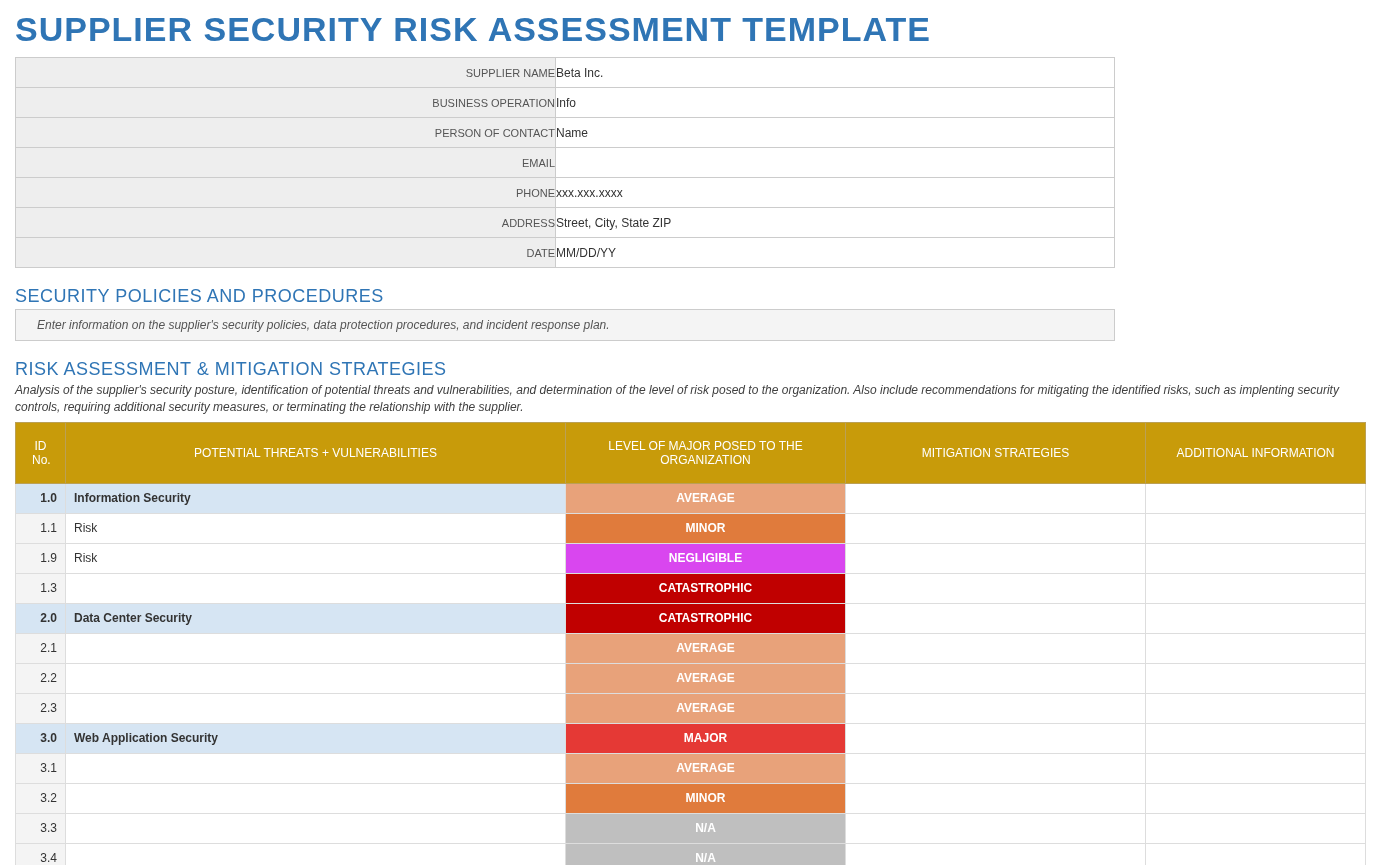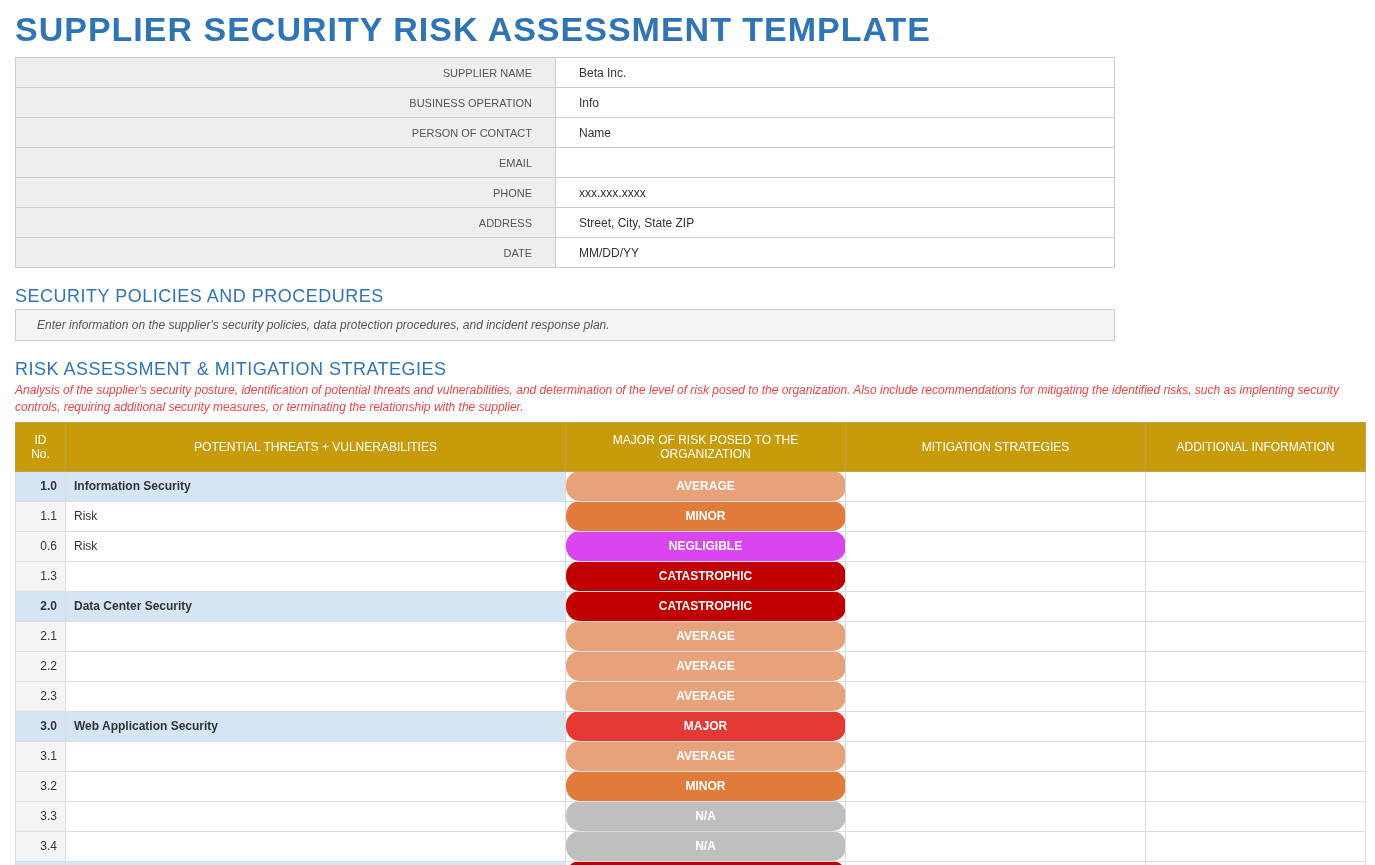--- a/index.html
+++ b/index.html
@@ -19,21 +19,21 @@
   margin-bottom: 8px;
 }
 .info-table {
   width: 1100px;
   border-collapse: collapse;
   table-layout: fixed;
   margin-bottom: 18px;
 }
 .info-table td {
   border: 1px solid #ccc;
-  padding: 6px 23px;
+  padding: 6px 0;
   height: 30px;
   font-size: 12px;
   margin-left: 48px;
 }
 .info-table td.label {
   background: #eeeeee;
   text-align: right;
   width: 540px;
   font-size: 11px;
   color: #555;
@@ -54,37 +54,37 @@
   border: 1px solid #ccc;
   background: #f4f4f4;
   padding: 8px 21px;
   font-style: italic;
   color: #555;
   font-size: 12px;
   margin-bottom: 18px;
 }
 .subtext {
   font-style: italic;
-  color: #ef4444;
+  color: #404040;
   font-size: 12px;
   line-height: 1.4;
   margin-bottom: 6px;
   max-width: 1350px;
 }
 .risk-table {
   width: 1350px;
   border-collapse: collapse;
   table-layout: fixed;
 }
 .risk-table th {
   background: #C89B0A;
   color: #fff;
   font-weight: normal;
   font-size: 12px;
-  padding: 10px;
+  padding: 16px;
   border: 1px solid #bba055;
   text-align: center;
 }
 .risk-table th:nth-child(1) { width: 50px; }
 .risk-table th:nth-child(2) { width: 500px; }
 .risk-table th:nth-child(3) { width: 280px; }
 .risk-table th:nth-child(4) { width: 300px; }
 .risk-table th:nth-child(5) { width: 220px; }
 .risk-table td {
   border: 1px solid #ddd;
@@ -97,21 +97,20 @@
 .risk-table tr.category td.id,
 .risk-table tr.category td.threat {
   background: #D6E5F3;
   font-weight: bold;
 }
 .risk-table td.level {
   text-align: center;
   color: #fff;
   font-weight: bold;
   font-size: 12px;
-  border-radius: 14px;
 }
 .lvl-average { background: #E8A27A; }
 .lvl-minor { background: #E07B3C; }
 .lvl-negligible { background: #d946ef; }
 .lvl-catastrophic { background: #C00000; }
 .lvl-major { background: #E53935; }
 .lvl-na { background: #BFBFBF; }
 </style>
 </head>
 <body>
@@ -155,42 +154,42 @@
 <div class="policies-box">Enter information on the supplier's security policies, data protection procedures, and incident response plan.</div>
 
 <div class="section-heading">RISK ASSESSMENT &amp; MITIGATION STRATEGIES</div>
 <div class="subtext">Analysis of the supplier's security posture, identification of potential threats and vulnerabilities, and determination of the level of risk posed to the organization. Also include recommendations for mitigating the identified risks, such as implenting security controls, requiring additional security measures, or terminating the relationship with the supplier.</div>
 
 <table class="risk-table">
   <thead>
       <tr id="risk-header-row">
         <th>ID No.</th>
         <th>POTENTIAL THREATS + VULNERABILITIES</th>
-        <th>MAJOR OF RISK POSED TO THE ORGANIZATION</th>
+        <th>LEVEL OF MAJOR POSED TO THE ORGANIZATION</th>
         <th>MITIGATION STRATEGIES</th>
         <th>ADDITIONAL INFORMATION</th>
       </tr>
     </thead>
   <tbody id="risk-body">
       <tr class="category">
         <td class="id">1.0</td>
         <td class="threat">Information Security</td>
         <td class="level lvl-average">AVERAGE</td>
         <td></td>
         <td></td>
       </tr>
       <tr>
         <td class="id">1.1</td>
         <td class="threat">Risk</td>
         <td class="level lvl-minor">MINOR</td>
         <td></td>
         <td></td>
       </tr>
       <tr>
-        <td class="id">0.6</td>
+        <td class="id">1.9</td>
         <td class="threat">Risk</td>
         <td class="level lvl-negligible">NEGLIGIBLE</td>
         <td></td>
         <td></td>
       </tr>
       <tr>
         <td class="id">1.3</td>
         <td class="threat"></td>
         <td class="level lvl-catastrophic">CATASTROPHIC</td>
         <td></td>

